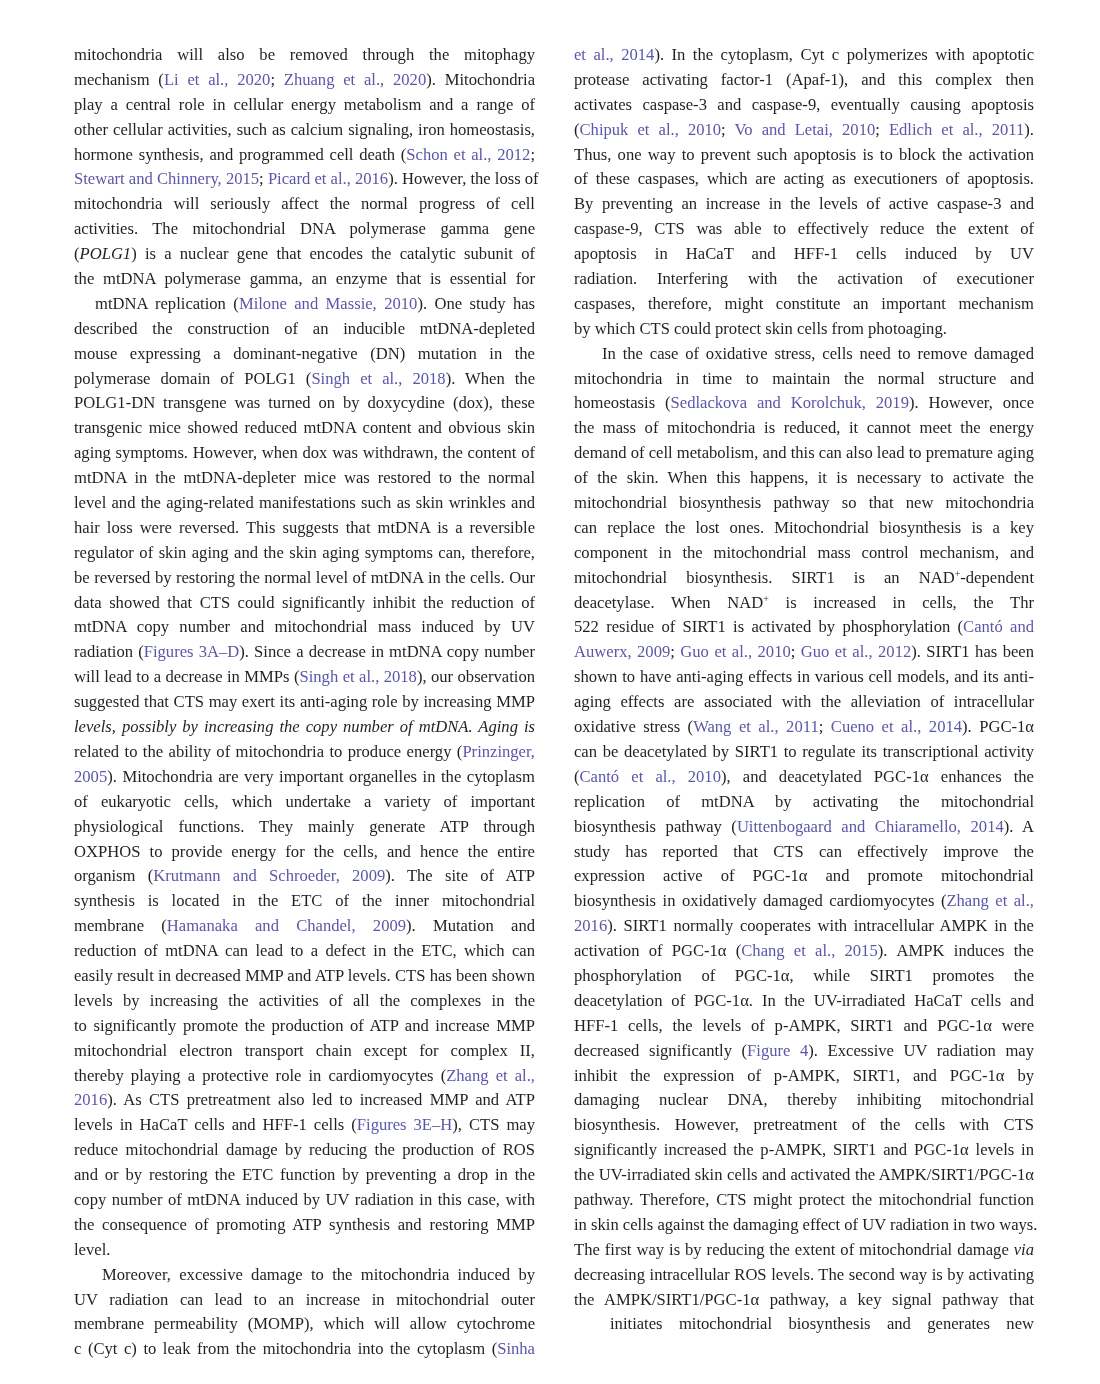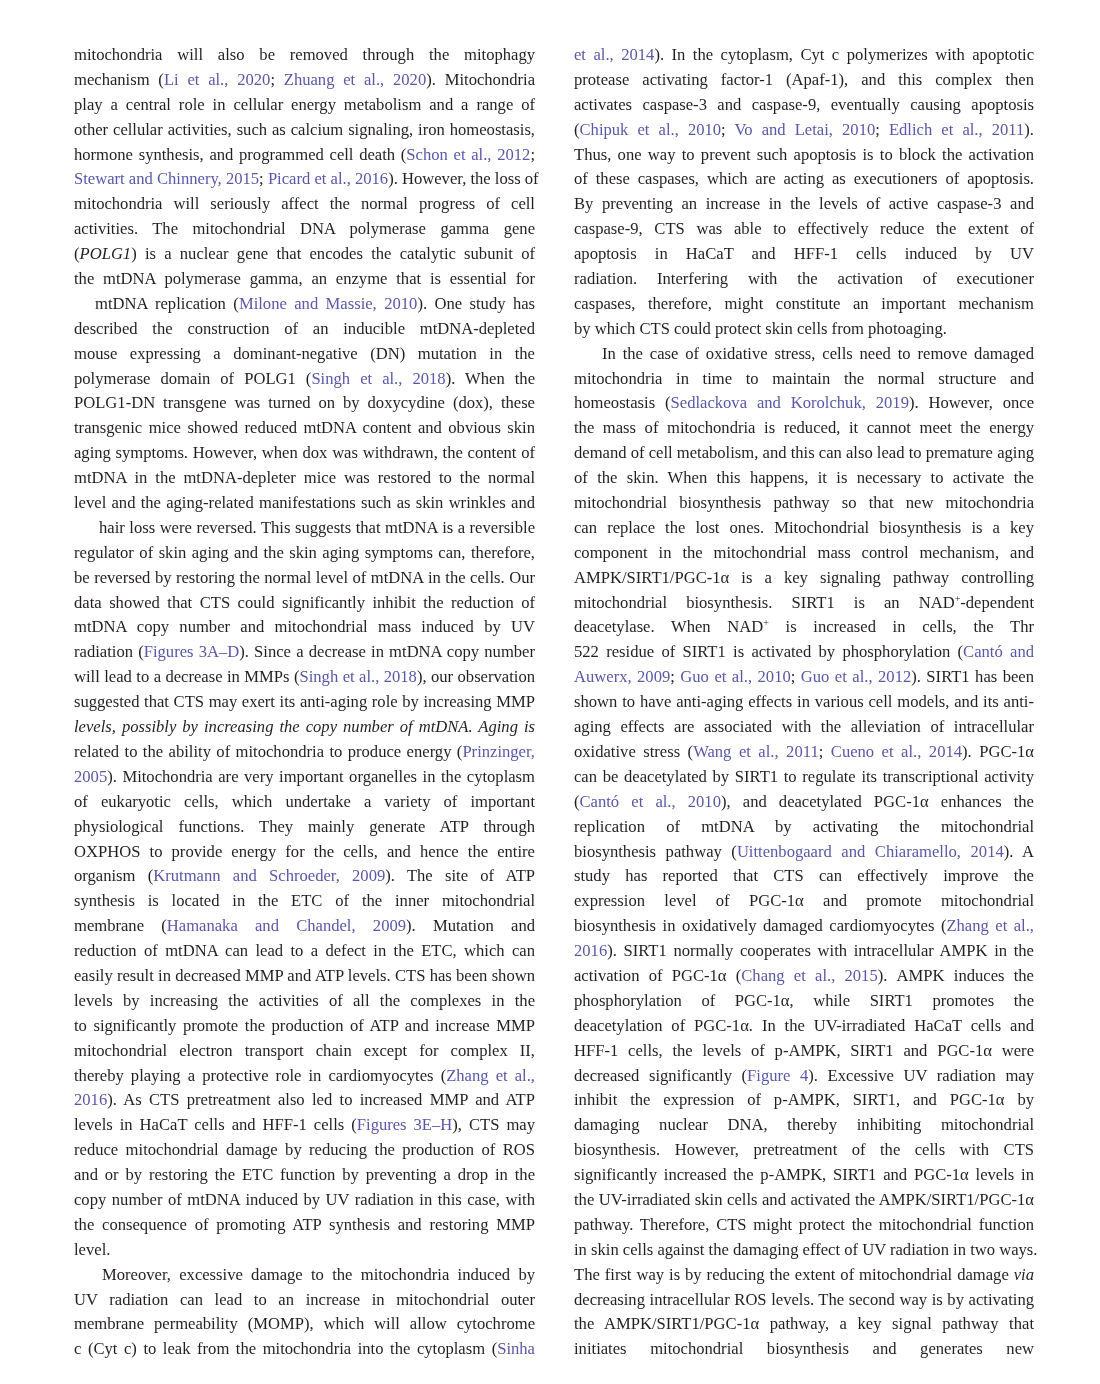--- a/index.html
+++ b/index.html
@@ -33,21 +33,21 @@
     <div class="ln" style="white-space: normal;"><span style="display: inline; text-align: justify; text-align-last: justify; white-space: nowrap;">the mtDNA polymerase gamma, an enzyme that is essential for</span></div>
     <div class="ln" style="white-space: normal; margin-left: 21px;"><span style="display: inline; text-align: justify; text-align-last: justify; white-space: nowrap;">mtDNA replication (<a class="ref">Milone and Massie, 2010</a>). One study has</span></div>
     <div class="ln" style="white-space: normal;"><span style="display: inline; text-align: justify; text-align-last: justify; white-space: nowrap;">described the construction of an inducible mtDNA-depleted</span></div>
     <div class="ln" style="white-space: normal;"><span style="display: inline; text-align: justify; text-align-last: justify; white-space: nowrap;">mouse expressing a dominant-negative (DN) mutation in the</span></div>
     <div class="ln" style="white-space: normal;"><span style="display: inline; text-align: justify; text-align-last: justify; white-space: nowrap; word-spacing: 0.00173611px;">polymerase domain of POLG1 (<a class="ref">Singh et al., 2018</a>). When the</span></div>
     <div class="ln" style="white-space: normal;"><span style="display: inline; text-align: justify; text-align-last: justify; white-space: nowrap;">POLG1-DN transgene was turned on by doxycydine (dox), these</span></div>
     <div class="ln" style="white-space: normal;"><span style="display: inline; text-align: justify; text-align-last: justify; white-space: nowrap;">transgenic mice showed reduced mtDNA content and obvious skin</span></div>
     <div class="ln" style="white-space: normal;"><span style="display: inline; text-align: justify; text-align-last: justify; white-space: nowrap;">aging symptoms. However, when dox was withdrawn, the content of</span></div>
     <div class="ln" style="white-space: normal;"><span style="display: inline; text-align: justify; text-align-last: justify; white-space: nowrap;">mtDNA in the mtDNA-depleter mice was restored to the normal</span></div>
     <div class="ln" style="white-space: normal;"><span style="display: inline; text-align: justify; text-align-last: justify; white-space: nowrap;">level and the aging-related manifestations such as skin wrinkles and</span></div>
-    <div class="ln" style="white-space: normal; margin-left: 25px;"><span style="display: inline; text-align: justify; text-align-last: justify; white-space: nowrap;">hair loss were reversed. This suggests that mtDNA is a reversible</span></div>
+    <div class="ln" style="white-space: normal;"><span style="display: inline; text-align: justify; text-align-last: justify; white-space: nowrap;">hair loss were reversed. This suggests that mtDNA is a reversible</span></div>
     <div class="ln" style="white-space: normal;"><span style="display: inline; text-align: justify; text-align-last: justify; white-space: nowrap;">regulator of skin aging and the skin aging symptoms can, therefore,</span></div>
     <div class="ln" style="white-space: normal;"><span style="display: inline; text-align: justify; text-align-last: justify; white-space: nowrap;">be reversed by restoring the normal level of mtDNA in the cells. Our</span></div>
     <div class="ln" style="white-space: normal;"><span style="display: inline; text-align: justify; text-align-last: justify; white-space: nowrap;">data showed that CTS could significantly inhibit the reduction of</span></div>
     <div class="ln" style="white-space: normal;"><span style="display: inline; text-align: justify; text-align-last: justify; white-space: nowrap;">mtDNA copy number and mitochondrial mass induced by UV</span></div>
     <div class="ln" style="white-space: normal;"><span style="display: inline; text-align: justify; text-align-last: justify; white-space: nowrap;">radiation (<a class="ref">Figures 3A–D</a>). Since a decrease in mtDNA copy number</span></div>
     <div class="ln" style="white-space: normal;"><span style="display: inline; text-align: justify; text-align-last: justify; white-space: nowrap;">will lead to a decrease in MMPs (<a class="ref">Singh et al., 2018</a>), our observation</span></div>
     <div class="ln" style="white-space: normal;"><span style="display: inline; text-align: justify; text-align-last: justify; white-space: nowrap;">suggested that CTS may exert its anti-aging role by increasing MMP</span></div>
     <div class="ln" style="white-space: normal; font-style: italic;"><span style="display: inline; text-align: justify; text-align-last: justify; white-space: nowrap;">levels, possibly by increasing the copy number of mtDNA. Aging is</span></div>
     <div class="ln" style="white-space: normal;"><span style="display: inline; text-align: justify; text-align-last: justify; white-space: nowrap;">related to the ability of mitochondria to produce energy (<a class="ref">Prinzinger,</a></span></div>
     <div class="ln" style="white-space: normal;"><span style="display: inline; text-align: justify; text-align-last: justify; white-space: nowrap;"><a class="ref">2005</a>). Mitochondria are very important organelles in the cytoplasm</span></div>
@@ -94,45 +94,44 @@
     </div>
     <div class="ln indent" style="white-space: normal;"><span style="display: inline; text-align: justify; text-align-last: justify; white-space: nowrap;">In the case of oxidative stress, cells need to remove damaged</span></div>
     <div class="ln" style="white-space: normal;"><span style="display: inline; text-align: justify; text-align-last: justify; white-space: nowrap;">mitochondria in time to maintain the normal structure and</span></div>
     <div class="ln" style="white-space: normal;"><span style="display: inline; text-align: justify; text-align-last: justify; white-space: nowrap;">homeostasis (<a class="ref">Sedlackova and Korolchuk, 2019</a>). However, once</span></div>
     <div class="ln" style="white-space: normal;"><span style="display: inline; text-align: justify; text-align-last: justify; white-space: nowrap;">the mass of mitochondria is reduced, it cannot meet the energy</span></div>
     <div class="ln" style="white-space: normal;"><span style="display: inline; text-align: justify; text-align-last: justify; white-space: nowrap;">demand of cell metabolism, and this can also lead to premature aging</span></div>
     <div class="ln" style="white-space: normal;"><span style="display: inline; text-align: justify; text-align-last: justify; white-space: nowrap;">of the skin. When this happens, it is necessary to activate the</span></div>
     <div class="ln" style="white-space: normal;"><span style="display: inline; text-align: justify; text-align-last: justify; white-space: nowrap;">mitochondrial biosynthesis pathway so that new mitochondria</span></div>
     <div class="ln" style="white-space: normal;"><span style="display: inline; text-align: justify; text-align-last: justify; white-space: nowrap;">can replace the lost ones. Mitochondrial biosynthesis is a key</span></div>
     <div class="ln" style="white-space: normal;"><span style="display: inline; text-align: justify; text-align-last: justify; white-space: nowrap;">component in the mitochondrial mass control mechanism, and</span></div>
-    <div class="ln" style="white-space: normal;"><span style="display: inline; text-align: justify; text-align-last: justify; white-space: nowrap;">AMPK/SIRT1/PGC-1α is a key signaling pathway controlling</span></div>
     <div class="ln" style="white-space: normal;"><span style="display: inline; text-align: justify; text-align-last: justify; white-space: nowrap;">mitochondrial biosynthesis. SIRT1 is an NAD<sup>+</sup>-dependent</span></div>
     <div class="ln" style="white-space: normal;"><span style="display: inline; text-align: justify; text-align-last: justify; white-space: nowrap; word-spacing: 0.00195312px;">deacetylase. When NAD<sup>+</sup> is increased in cells, the Thr</span></div>
     <div class="ln" style="white-space: normal;"><span style="display: inline; text-align: justify; text-align-last: justify; white-space: nowrap;">522 residue of SIRT1 is activated by phosphorylation (<a class="ref">Cantó and</a></span></div>
     <div class="ln" style="white-space: normal;"><span style="display: inline; text-align: justify; text-align-last: justify; white-space: nowrap; word-spacing: 0.00130208px;"><a class="ref">Auwerx, 2009</a>; <a class="ref">Guo et al., 2010</a>; <a class="ref">Guo et al., 2012</a>). SIRT1 has been</span></div>
     <div class="ln" style="white-space: normal;"><span style="display: inline; text-align: justify; text-align-last: justify; white-space: nowrap;">shown to have anti-aging effects in various cell models, and its anti-</span></div>
     <div class="ln" style="white-space: normal;"><span style="display: inline; text-align: justify; text-align-last: justify; white-space: nowrap;">aging effects are associated with the alleviation of intracellular</span></div>
     <div class="ln" style="white-space: normal;"><span style="display: inline; text-align: justify; text-align-last: justify; white-space: nowrap;">oxidative stress (<a class="ref">Wang et al., 2011</a>; <a class="ref">Cueno et al., 2014</a>). PGC-1α</span></div>
     <div class="ln" style="white-space: normal;"><span style="display: inline; text-align: justify; text-align-last: justify; white-space: nowrap;">can be deacetylated by SIRT1 to regulate its transcriptional activity</span></div>
     <div class="ln" style="white-space: normal;"><span style="display: inline; text-align: justify; text-align-last: justify; white-space: nowrap;">(<a class="ref">Cantó et al., 2010</a>), and deacetylated PGC-1α enhances the</span></div>
     <div class="ln" style="white-space: normal;"><span style="display: inline; text-align: justify; text-align-last: justify; white-space: nowrap;">replication of mtDNA by activating the mitochondrial</span></div>
     <div class="ln" style="white-space: normal;"><span style="display: inline; text-align: justify; text-align-last: justify; white-space: nowrap;">biosynthesis pathway (<a class="ref">Uittenbogaard and Chiaramello, 2014</a>). A</span></div>
     <div class="ln" style="white-space: normal;"><span style="display: inline; text-align: justify; text-align-last: justify; white-space: nowrap;">study has reported that CTS can effectively improve the</span></div>
-    <div class="ln" style="white-space: normal;"><span style="display: inline; text-align: justify; text-align-last: justify; white-space: nowrap;">expression level of PGC-1α and promote mitochondrial</span></div>
+    <div class="ln" style="white-space: normal;"><span style="display: inline; text-align: justify; text-align-last: justify; white-space: nowrap;">expression active of PGC-1α and promote mitochondrial</span></div>
     <div class="ln" style="white-space: normal;"><span style="display: inline; text-align: justify; text-align-last: justify; white-space: nowrap;">biosynthesis in oxidatively damaged cardiomyocytes (<a class="ref">Zhang et al.,</a></span></div>
     <div class="ln" style="white-space: normal;"><span style="display: inline; text-align: justify; text-align-last: justify; white-space: nowrap;"><a class="ref">2016</a>). SIRT1 normally cooperates with intracellular AMPK in the</span></div>
     <div class="ln" style="white-space: normal;"><span style="display: inline; text-align: justify; text-align-last: justify; white-space: nowrap;">activation of PGC-1α (<a class="ref">Chang et al., 2015</a>). AMPK induces the</span></div>
     <div class="ln" style="white-space: normal;"><span style="display: inline; text-align: justify; text-align-last: justify; white-space: nowrap;">phosphorylation of PGC-1α, while SIRT1 promotes the</span></div>
     <div class="ln" style="white-space: normal;"><span style="display: inline; text-align: justify; text-align-last: justify; white-space: nowrap;">deacetylation of PGC-1α. In the UV-irradiated HaCaT cells and</span></div>
     <div class="ln" style="white-space: normal;"><span style="display: inline; text-align: justify; text-align-last: justify; white-space: nowrap;">HFF-1 cells, the levels of p-AMPK, SIRT1 and PGC-1α were</span></div>
     <div class="ln" style="white-space: normal;"><span style="display: inline; text-align: justify; text-align-last: justify; white-space: nowrap; word-spacing: 0.00223214px;">decreased significantly (<a class="ref">Figure 4</a>). Excessive UV radiation may</span></div>
     <div class="ln" style="white-space: normal;"><span style="display: inline; text-align: justify; text-align-last: justify; white-space: nowrap;">inhibit the expression of p-AMPK, SIRT1, and PGC-1α by</span></div>
     <div class="ln" style="white-space: normal;"><span style="display: inline; text-align: justify; text-align-last: justify; white-space: nowrap;">damaging nuclear DNA, thereby inhibiting mitochondrial</span></div>
     <div class="ln" style="white-space: normal;"><span style="display: inline; text-align: justify; text-align-last: justify; white-space: nowrap;">biosynthesis. However, pretreatment of the cells with CTS</span></div>
     <div class="ln" style="white-space: normal;"><span style="display: inline; text-align: justify; text-align-last: justify; white-space: nowrap;">significantly increased the p-AMPK, SIRT1 and PGC-1α levels in</span></div>
     <div class="ln" style="white-space: normal;"><span style="display: inline; text-align: justify; text-align-last: justify; white-space: nowrap;">the UV-irradiated skin cells and activated the AMPK/SIRT1/PGC-1α</span></div>
     <div class="ln" style="white-space: normal;"><span style="display: inline; text-align: justify; text-align-last: justify; white-space: nowrap;">pathway. Therefore, CTS might protect the mitochondrial function</span></div>
     <div class="ln" style="white-space: normal;"><span style="display: inline; text-align: justify; text-align-last: justify; white-space: nowrap;">in skin cells against the damaging effect of UV radiation in two ways.</span></div>
     <div class="ln" style="white-space: normal;"><span style="display: inline; text-align: justify; text-align-last: justify; white-space: nowrap;">The first way is by reducing the extent of mitochondrial damage <i>via</i></span></div>
     <div class="ln" style="white-space: normal;"><span style="display: inline; text-align: justify; text-align-last: justify; white-space: nowrap;">decreasing intracellular ROS levels. The second way is by activating</span></div>
     <div class="ln" style="white-space: normal;"><span style="display: inline; text-align: justify; text-align-last: justify; white-space: nowrap;">the AMPK/SIRT1/PGC-1α pathway, a key signal pathway that</span></div>
-    <div class="ln" style="white-space: normal;"><span style="display: inline; text-align: justify; text-align-last: justify; white-space: nowrap;">initiates mitochondrial biosynthesis and generates new</span></div>
+    <div class="ln" style="white-space: normal; margin-left: 36px;"><span style="display: inline; text-align: justify; text-align-last: justify; white-space: nowrap;">initiates mitochondrial biosynthesis and generates new</span></div>
   </div>
 
 </body></html>

